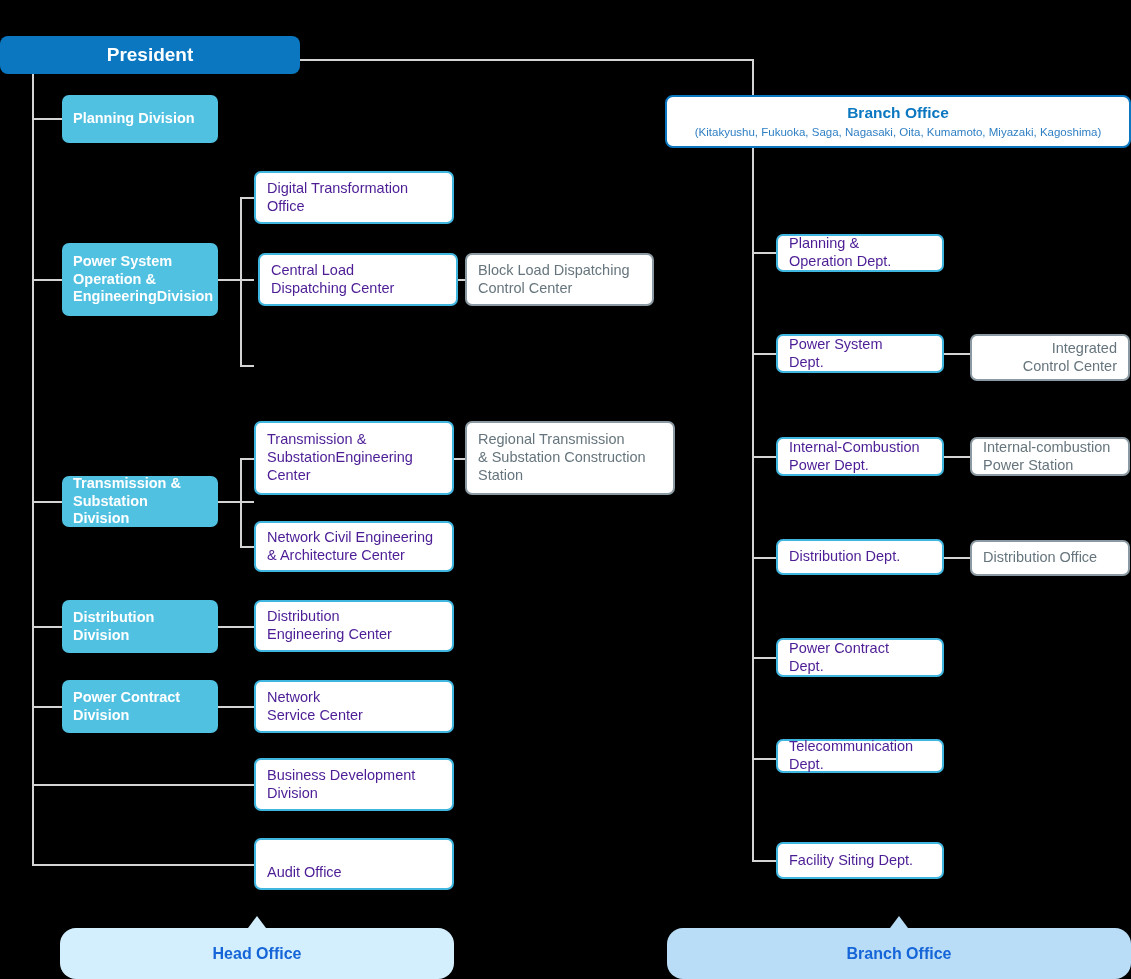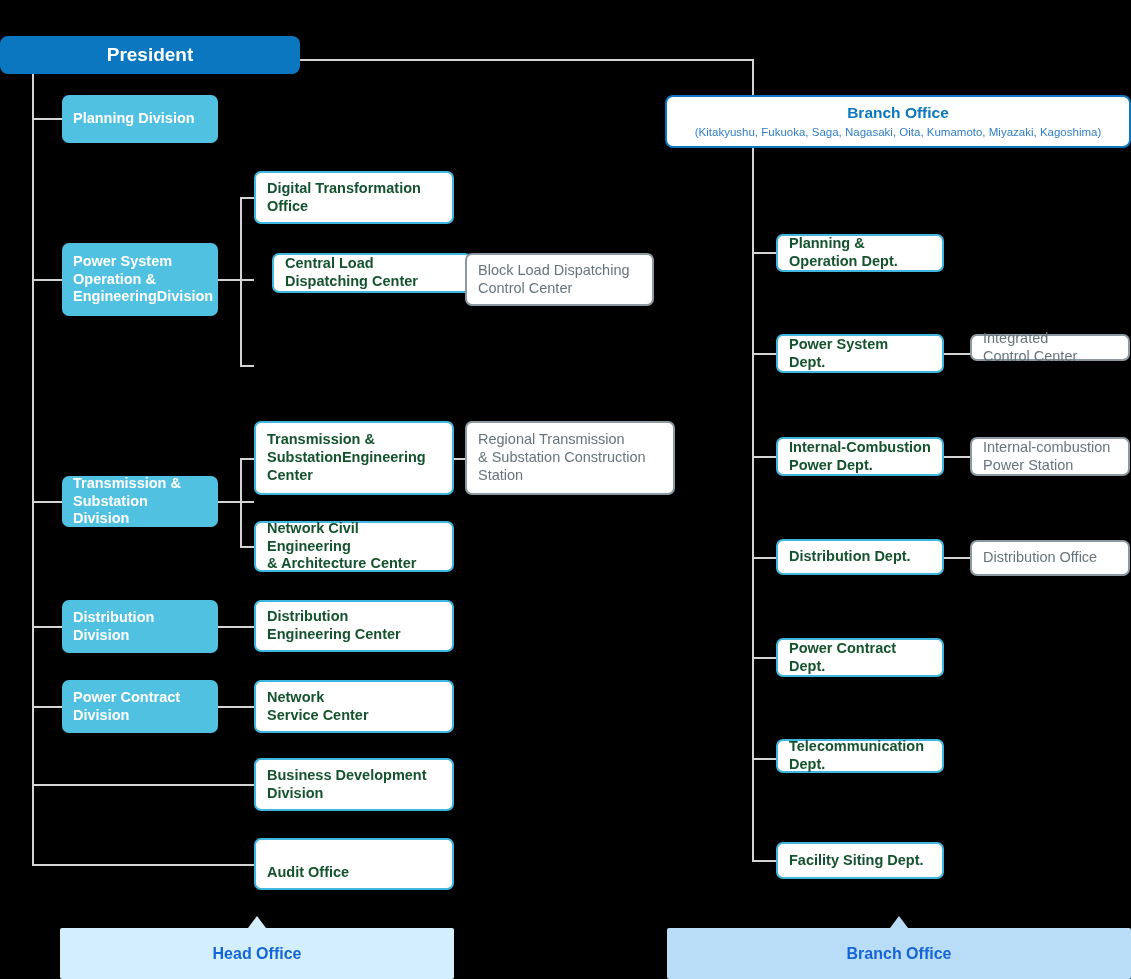--- a/index.html
+++ b/index.html
@@ -52,23 +52,22 @@
     background: #51c1e2;
     color: #ffffff;
     font-weight: bold;
     font-size: 14.5px;
   }
 
   
   .node.unit {
     background: #ffffff;
     border: 2px solid #3fb6e0;
-    color: #14532d;
+    color: #4c1d95;
     font-size: 14.5px;
-    font-weight: bold;
   }
 
   
   .node.subunit {
     background: #ffffff;
     border: 2px solid #8b9aa2;
     color: #66757d;
     font-size: 14.5px;
   }
 
@@ -93,21 +92,21 @@
     font-size: 11.5px;
   }
 
   
   .legend {
     position: absolute;
     box-sizing: border-box;
     display: flex;
     align-items: center;
     justify-content: center;
-    border-radius: 2px;
+    border-radius: 16px;
     font-size: 16px;
     font-weight: bold;
     color: #1565d8;
   }
   .legend.head { background: #d3effd; }
   .legend.branch { background: #b9ddf7; }
   .legend-arrow {
     position: absolute;
     width: 0;
     height: 0;
@@ -186,21 +185,21 @@
   <div class="node division" style="left:62px; top:600px; width:156px; height:53px;">
     <span class="label">Distribution<br>Division</span>
   </div>
   <div class="node division" style="left:62px; top:680px; width:156px; height:53px;">
     <span class="label">Power Contract<br>Division</span>
   </div>
 
   <div class="node unit" style="left:254px; top:171px; width:200px; height:53px;">
     <span class="label">Digital Transformation<br>Office</span>
   </div>
-  <div class="node unit" style="left:272px; top:253px; width:200px; height:40px;">
+  <div class="node unit" style="left:258px; top:253px; width:200px; height:53px;">
     <span class="label">Central Load<br>Dispatching Center</span>
   </div>
   <div class="node unit" style="left:254px; top:421px; width:200px; height:74px;">
     <span class="label">Transmission &amp;<br>SubstationEngineering<br>Center</span>
   </div>
   <div class="node unit" style="left:254px; top:521px; width:200px; height:51px;">
     <span class="label">Network Civil Engineering<br>&amp; Architecture Center</span>
   </div>
   <div class="node unit" style="left:254px; top:600px; width:200px; height:52px;">
     <span class="label">Distribution<br>Engineering Center</span>
@@ -242,21 +241,21 @@
   <div class="node unit" style="left:776px; top:638px; width:168px; height:39px;">
     <span class="label">Power Contract<br>Dept.</span>
   </div>
   <div class="node unit" style="left:776px; top:739px; width:168px; height:34px;">
     <span class="label">Telecommunication<br>Dept.</span>
   </div>
   <div class="node unit" style="left:776px; top:842px; width:168px; height:37px;">
     <span class="label">Facility Siting Dept.</span>
   </div>
 
-  <div class="node subunit" style="left:970px; top:334px; width:160px; height:27px;">
+  <div class="node subunit" style="left:970px; top:334px; width:160px; height:47px;text-align:right;">
     <span class="label">Integrated<br>Control Center</span>
   </div>
   <div class="node subunit" style="left:970px; top:437px; width:160px; height:39px;">
     <span class="label">Internal-combustion<br>Power Station</span>
   </div>
   <div class="node subunit" style="left:970px; top:540px; width:160px; height:36px;">
     <span class="label">Distribution Office</span>
   </div>
 
   <div class="legend-arrow head" style="left:248px; top:916px;"></div>

